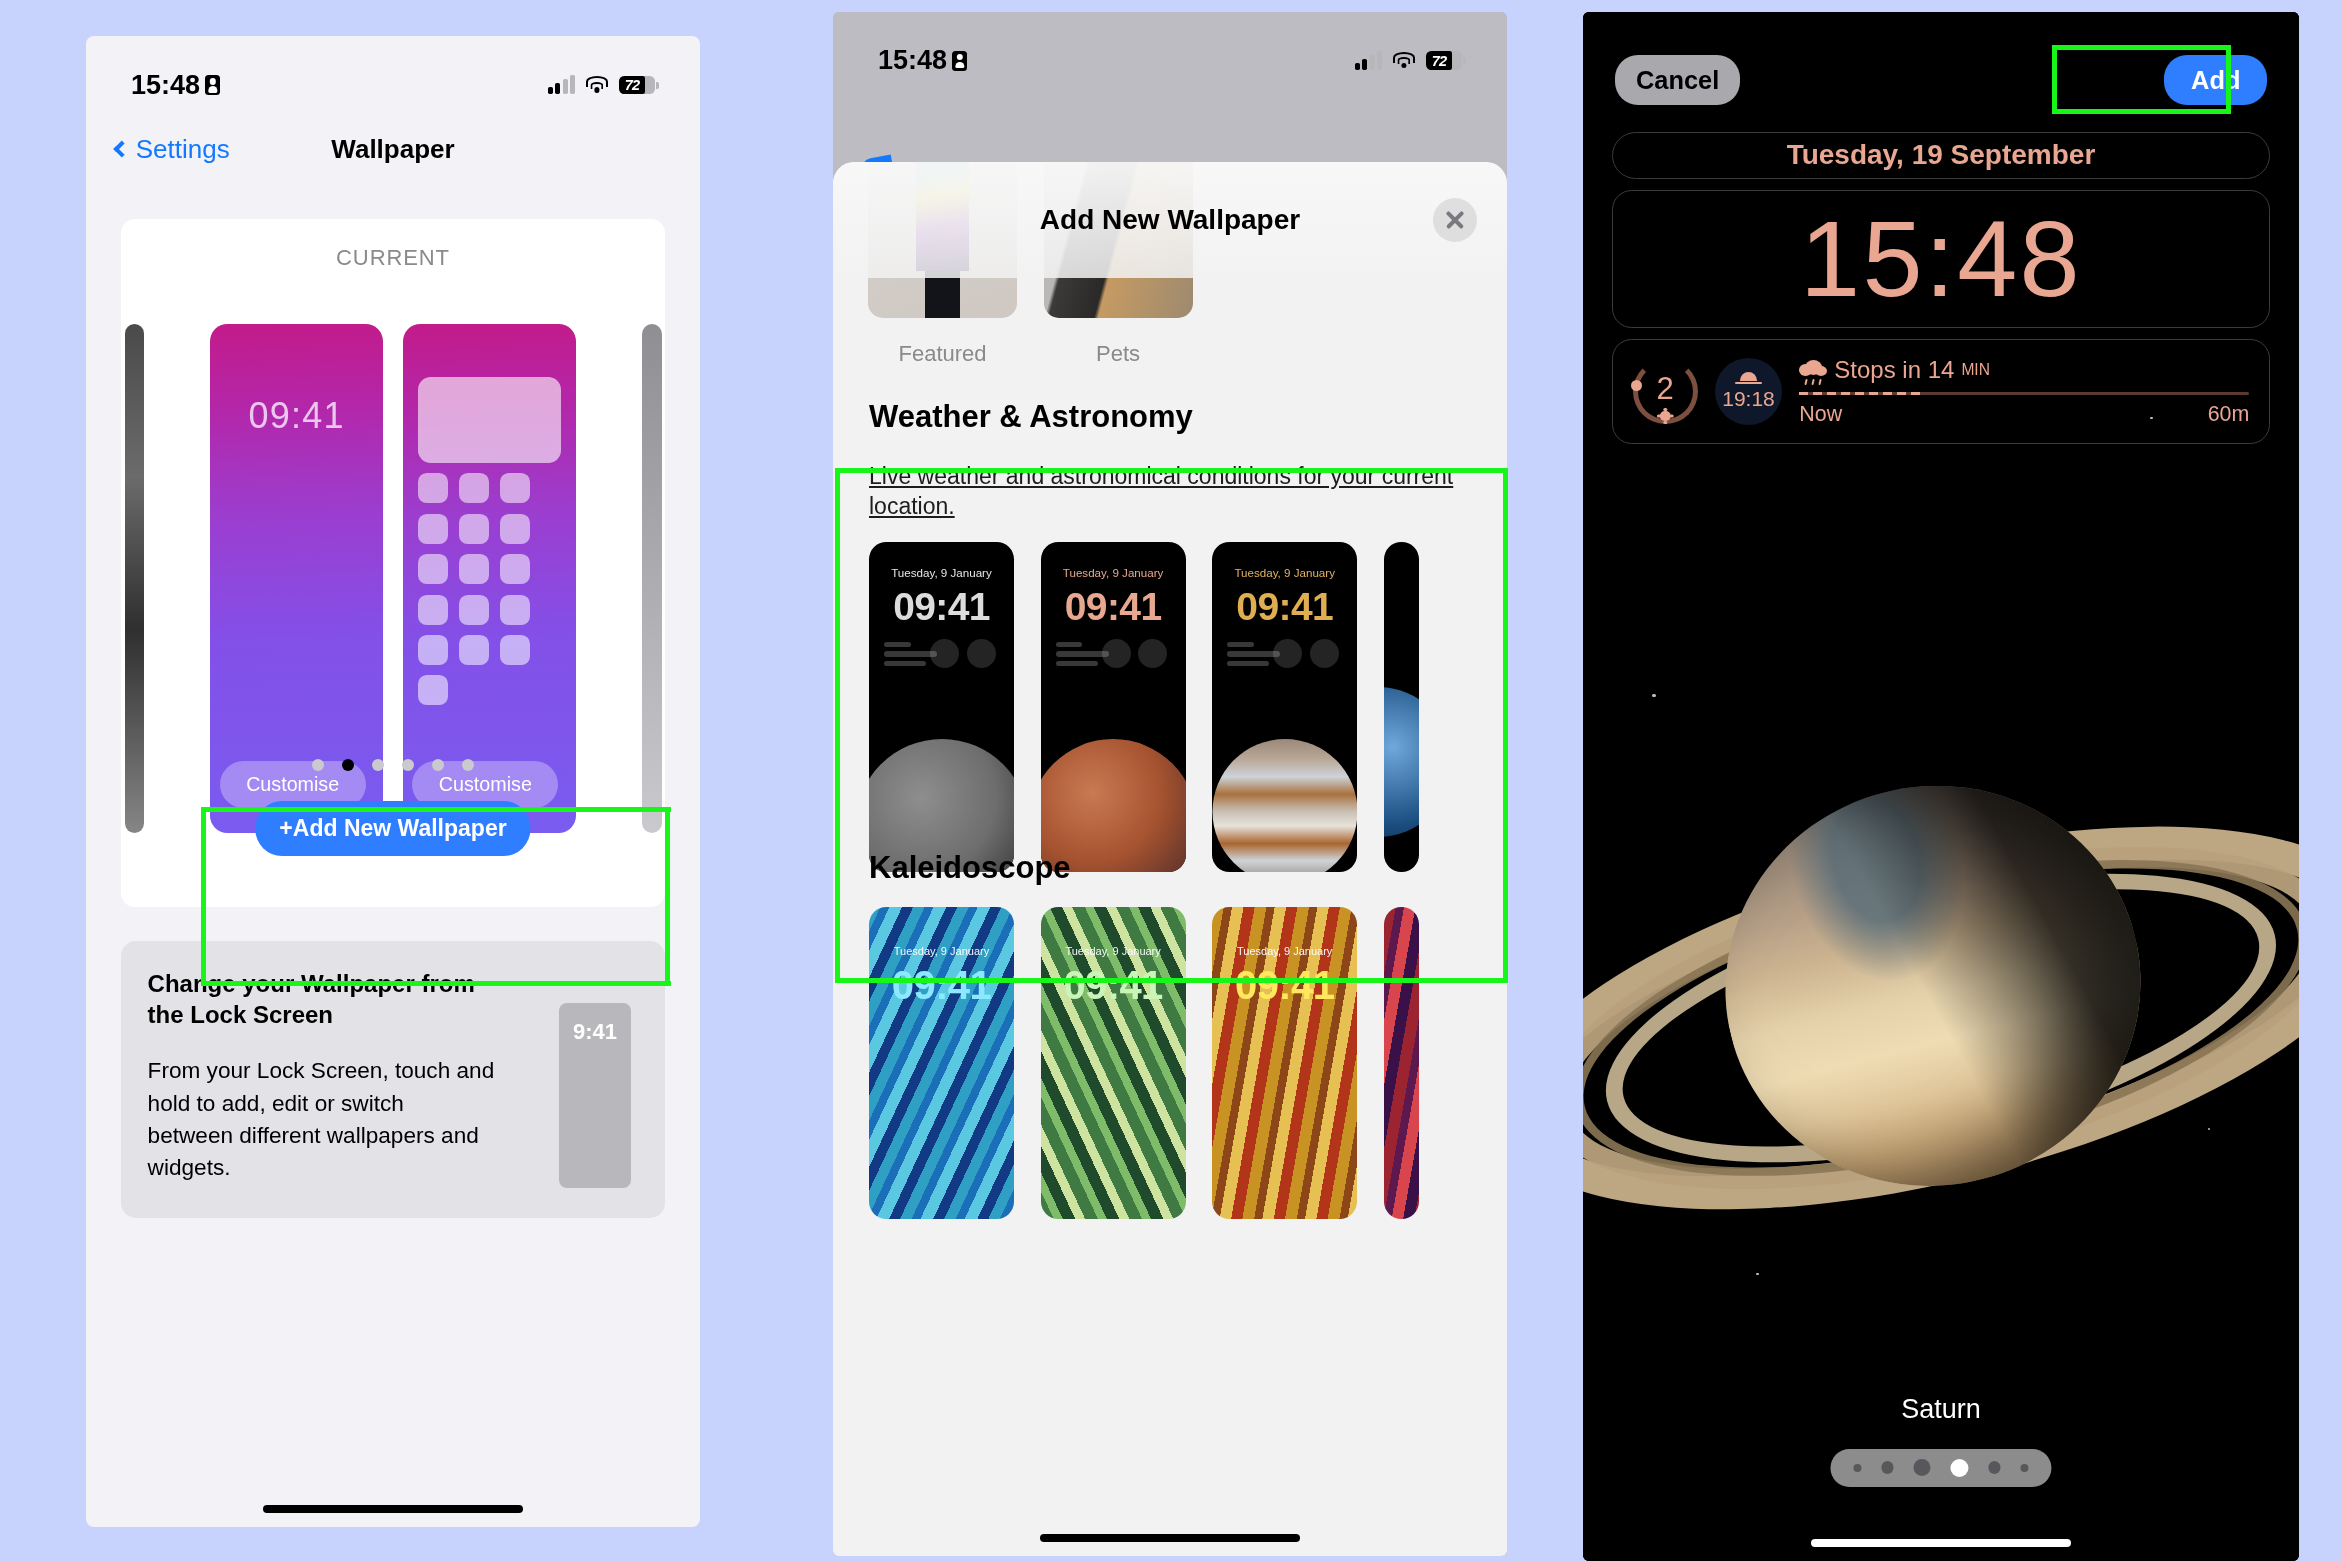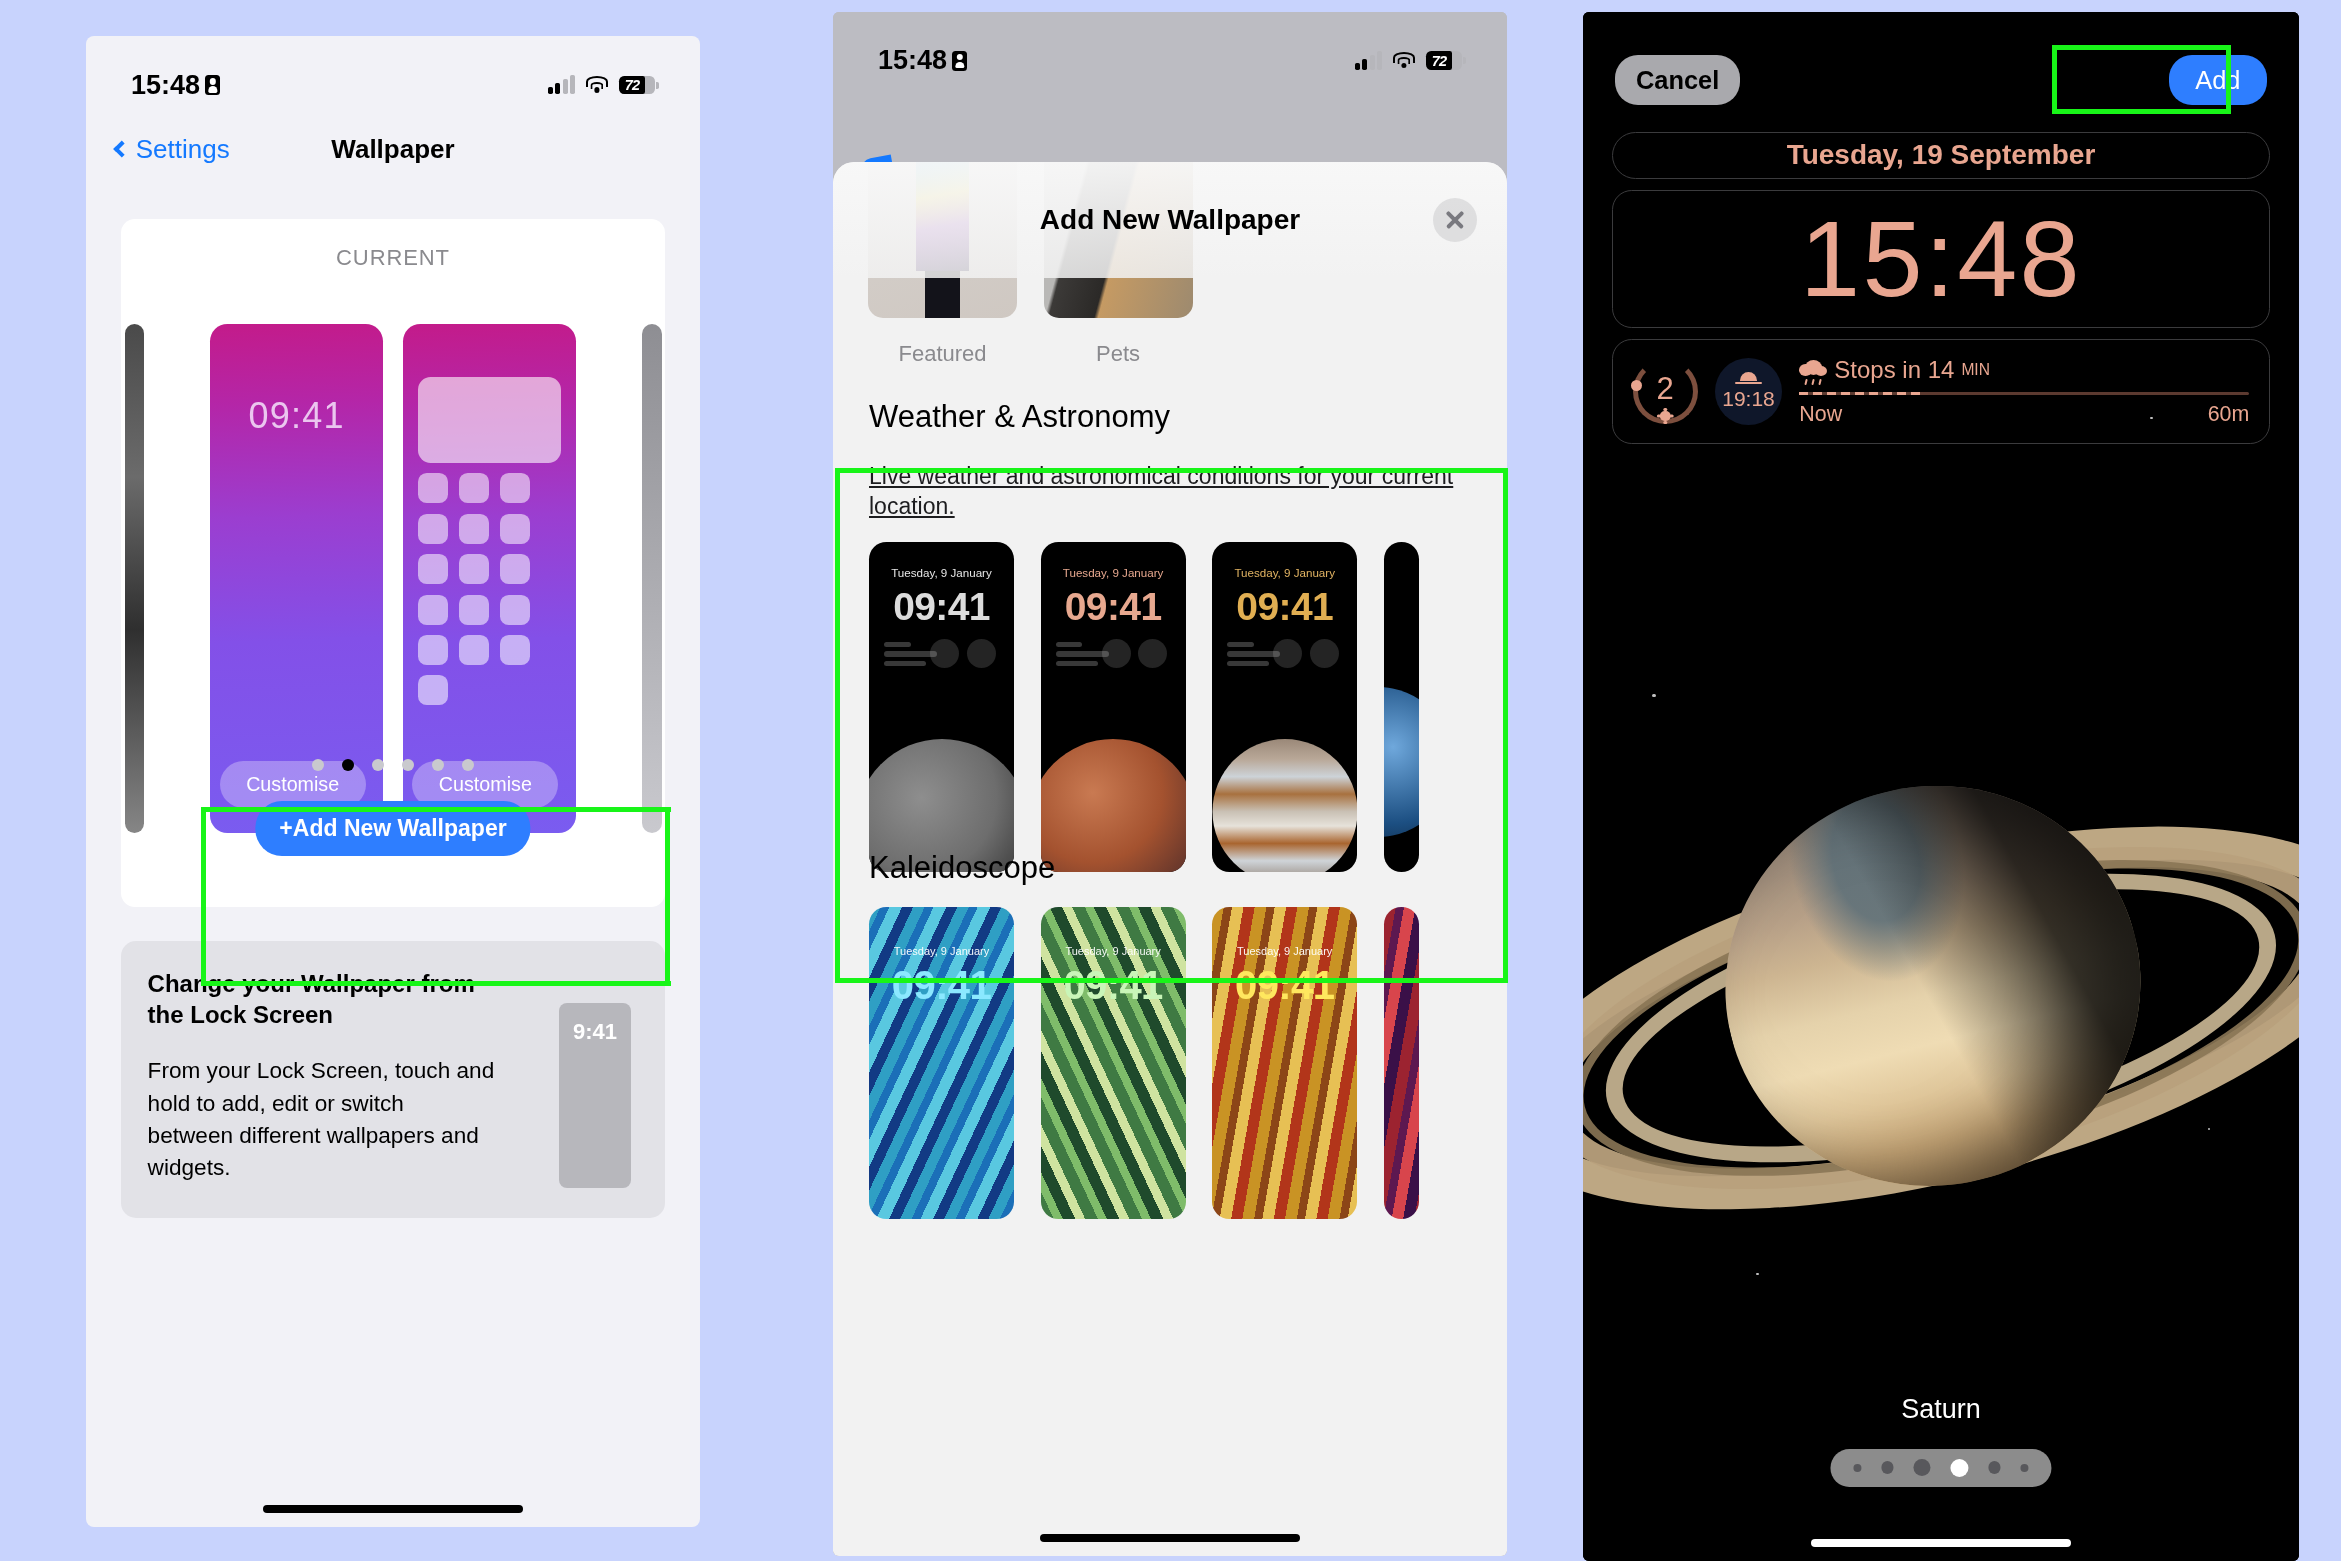--- a/index.html
+++ b/index.html
@@ -188,21 +188,21 @@
   .close-btn::before, .close-btn::after {
     content:""; position:absolute; width:22px; height:3.5px; background:#79797f; border-radius:1.7px; }
   .close-btn::before { transform: rotate(45deg); }
   .close-btn::after { transform: rotate(-45deg); }
 
   .cat-labels { position:absolute; top:179px; left:0; right:0; display:flex; gap:26.6px;
     padding-left:35px; }
   .cat-labels div { width:149px; text-align:center; font-size:22px; color:#8a8a8e; }
 
   .section { position:absolute; left:0; right:0; }
-  .sec-title { font-size: 31px; font-weight: 400; color:#000; padding-left:36px; }
+  .sec-title { font-size: 31px; font-weight: 700; color:#000; padding-left:36px; }
   .sec-sub { font-size: 23px; color:#1d1d1f; padding-left:36px; padding-right:25.4px;
     margin-top: 26px; line-height:1.32;text-decoration:underline; }
   .thumbs { display:flex; gap:26.6px; padding-left:36px; margin-top:21px; }
   .lk-thumb { width:145px; height:330px; border-radius:17.3px; overflow:hidden;
     flex:none; position:relative; background:#000; }
   .lk-date { position:absolute; top:24px; left:0; right:0; text-align:center;
     font-size:11.6px; color:#e6e6e6; }
   .lk-time { position:absolute; top:43px; left:0; right:0; text-align:center;
     font-size:39px; font-weight:600; color:#dcdcdc; letter-spacing:-0.6px; }
   .lk-widgets { position:absolute; top:97px; left:15px; right:15px; height:32px; }
@@ -237,21 +237,21 @@
   .kal-blue { background: repeating-linear-gradient(115deg,#2f9fc4 0 10.4px,#1b6fb8 10.4px 18.5px,#59c8e0 18.5px 30px,#123a84 30px 40px); }
   .kal-green { background: repeating-linear-gradient(65deg,#3f7a43 0 11.6px,#7fbc6a 11.6px 19.7px,#1f4a2c 19.7px 31px,#cfe3a0 31px 40px); }
   .kal-gold { background: repeating-linear-gradient(100deg,#c99324 0 11.6px,#8c4617 11.6px 19.7px,#e7c054 19.7px 31px,#b2351a 31px 42px); }
   .kal-red { background: repeating-linear-gradient(100deg,#9c2330 0 11.6px,#5d1850 11.6px 19.7px,#d8454c 19.7px 31px,#3a1048 31px 42px); }
 
   
   .p3-top { position:absolute; top:34px; left:0; right:0; height:69px;
     padding: 0 32px; display:flex; align-items:center; justify-content:space-between; z-index:5; }
   .cancel-btn { background:#a9a9ad; color:#000; font-size:25.4px; font-weight:600;
     padding:10.4px 21px; border-radius:23px; cursor:pointer; }
-  .add-btn { background:#2e7eff; color:#fff; font-size:25.4px; font-weight:400;
+  .add-btn { background:#2e7eff; color:#fff; font-size:25.4px; font-weight:700;
     padding:10.4px 26.6px; border-radius:23px; cursor:pointer; }
 
   .lock-date { position:absolute; top:120px; left:29px; right:29px; height:47px;
     border:1.7px solid #3b3b3d; border-radius:24px; display:flex; align-items:center;
     justify-content:center; color:#e9a690; font-size:28px; font-weight:600; z-index:5; }
   .lock-clock { position:absolute; top:178px; left:29px; right:29px; height:138px;
     border:1.7px solid #3b3b3d; border-radius:19.7px; display:flex; align-items:center;
     justify-content:center; z-index:5; }
   .lock-clock span { font-size: 108px; color:#e9a690; font-weight:400;
     letter-spacing: 2.3px; line-height:1; font-family:"Liberation Sans", sans-serif; }

